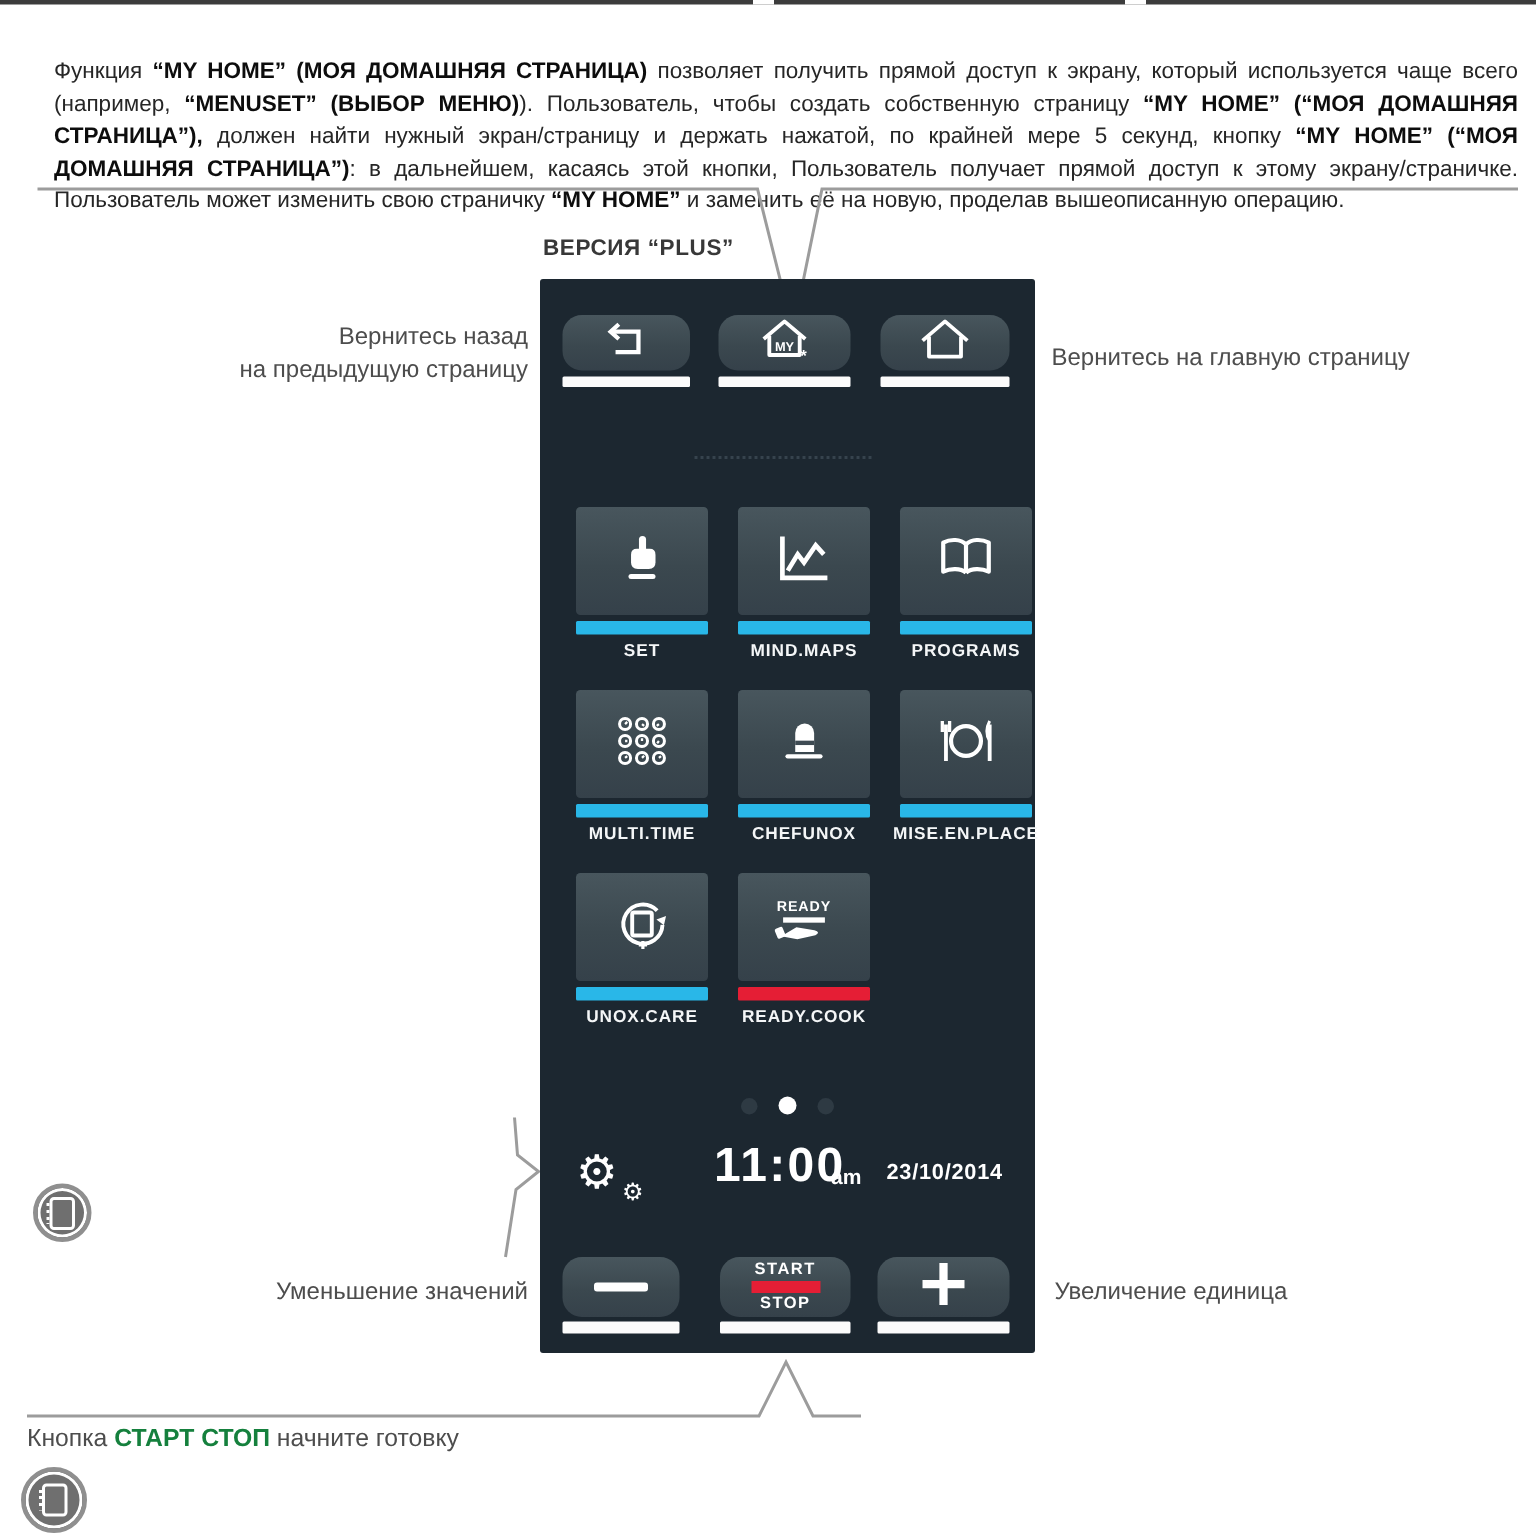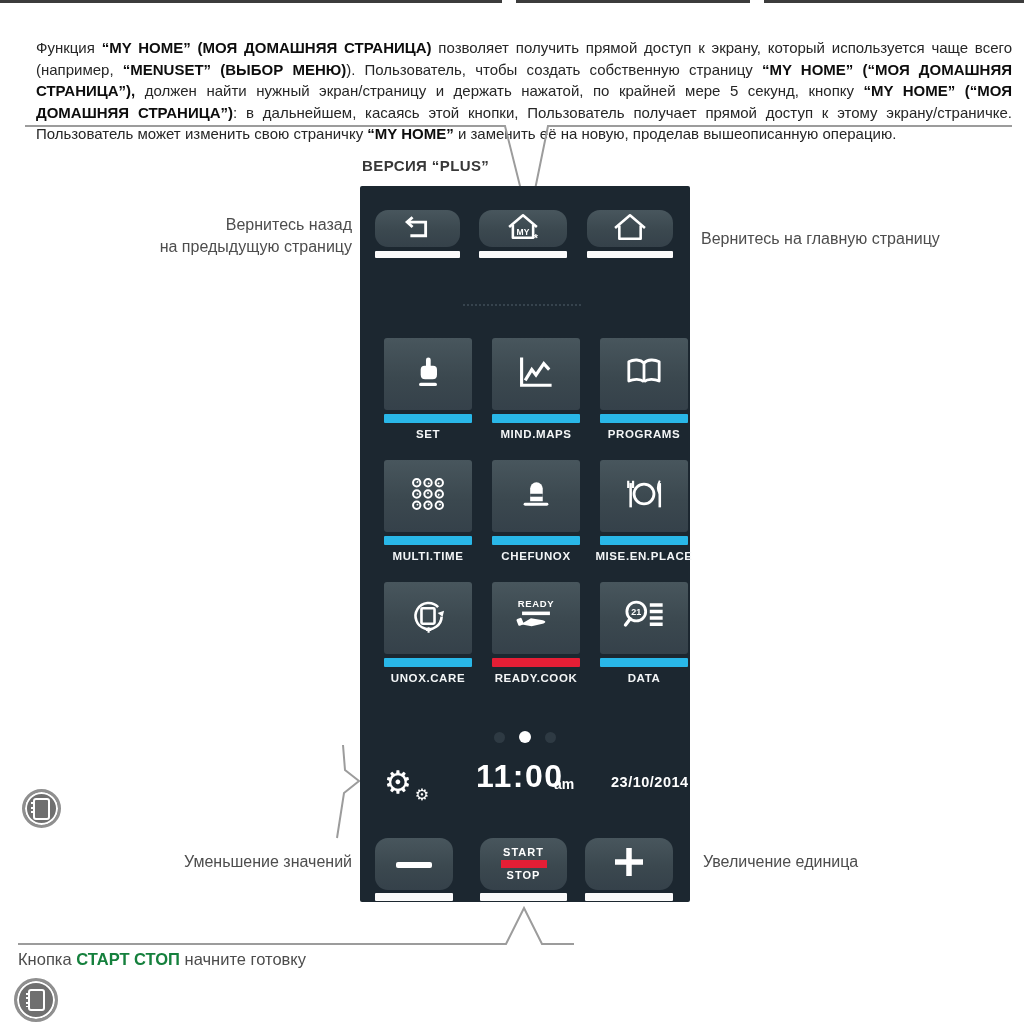--- a/index.html
+++ b/index.html
@@ -21,21 +21,21 @@
 
   
   .panel{position:absolute;left:360px;top:186px;width:330px;height:716px;background:#1c2730;
          border-radius:2px;}
   .tbtn{position:absolute;top:24px;}
   .tbtn .tile,.bbtn .tile{background:linear-gradient(180deg,#48565d 0%,#3b484f 55%,#35414a 100%);
         display:flex;align-items:center;justify-content:center;border-radius:13px;}
   .tbtn .tile{height:37px;}
   .tbtn .ubar,.bbtn .ubar{height:7px;background:#fbfbfb;margin-top:4px;border-radius:1px;}
   .bbtn{position:absolute;top:652px;}
-  .bbtn .tile{height:52px;flex-direction:column;}
+  .bbtn .tile{height:40px;flex-direction:column;}
   .bbtn .ubar{height:8px;margin-top:3px;}
 
   .hint{position:absolute;left:103px;top:118px;width:118px;height:0;
         border-top:2px dotted rgba(150,170,180,.22);}
 
   .grid{position:absolute;left:24px;top:152px;width:282px;display:grid;
         grid-template-columns:88px 88px 88px;column-gap:8px;row-gap:20px;gap:20px;}
   .app{display:flex;flex-direction:column;align-items:center;}
   .app .tile{width:88px;height:72px;border-radius:3px;display:flex;align-items:center;justify-content:center;
         background:linear-gradient(180deg,#48565d 0%,#3b484f 55%,#35414a 100%);}
@@ -51,21 +51,21 @@
   .dot.active{width:12px;height:12px;background:#ffffff;}
 
   .gear{position:absolute;left:24px;top:576px;width:40px;height:40px;color:#fff;
         font-family:"DejaVu Sans",sans-serif;}
   .gear .g-big{font-size:31px;line-height:40px;}
   .gear .g-small{position:absolute;right:-5px;bottom:-1px;font-size:16px;line-height:16px;}
   .time{position:absolute;left:116px;top:572px;font-size:32px;font-weight:600;color:#fff;
         letter-spacing:1.5px;}
   .meridiem{position:absolute;left:194px;top:590px;font-size:14px;font-weight:bold;color:#fff;}
   .date{position:absolute;left:231px;top:588px;font-size:14.5px;font-weight:bold;color:#fff;
-        letter-spacing:.5px;margin-left:20px;}
+        letter-spacing:.5px;}
 
   .ss-start,.ss-stop{font-size:11px;font-weight:bold;color:#fff;letter-spacing:1px;line-height:11px;}
   .ss-bar{width:46px;height:8px;background:#e51e35;margin:2px auto;}
 
   
   .lbl{position:absolute;font-size:16px;color:#4d4d4d;line-height:22px;}
   .lbl .b{font-weight:bold;color:#15803d;}
   .r{text-align:right;}
 
   
@@ -249,33 +249,20 @@
             <text x="18" y="8" text-anchor="middle" font-size="7.5" font-weight="bold" fill="#fff" letter-spacing="0.5">READY</text>
             <rect x="7" y="11.5" width="22" height="2.8" fill="#fff"></rect>
             <path d="M6 21.5 l8-4.8 9.5 1.6 q3.5 1 .5 2.6 l-9.5 2.1 z" fill="#fff"></path>
             <rect x="3.2" y="16.8" width="4.4" height="5.6" rx="1" fill="#fff" transform="rotate(-22 5.4 19.6)"></rect>
           </svg></span>
         </div>
         <div class="bar bar-red"></div>
         <div class="applabel">READY.COOK</div>
       </div>
 
-      <div class="app">
-        <div class="tile">
-            <span>
-          <svg width="44" height="36" viewBox="0 0 34 28" fill="none" stroke="#fff">
-            <circle cx="11" cy="10.5" r="7.3" stroke-width="2.2"></circle>
-            <path d="M6.3 16.2 L2.6 21" stroke-width="2.6" stroke-linecap="round"></path>
-            <text x="11" y="13.5" text-anchor="middle" font-size="7" font-weight="bold" fill="#fff" stroke="none">21</text>
-            <path d="M21.5 5.5 h10 M21.5 10.5 h10 M21.5 15.5 h10 M21.5 20.5 h10" stroke-width="2.7"></path>
-          </svg></span>
-        </div>
-        <div class="bar bar-cyan"></div>
-        <div class="applabel">DATA</div>
-      </div>
     </div>
 
     <div class="dots">
       <span class="dot"></span>
       <span class="dot active"></span>
       <span class="dot"></span>
     </div>
 
     <div class="gear">
       <span class="g-big">⚙</span><span class="g-small">⚙</span>

